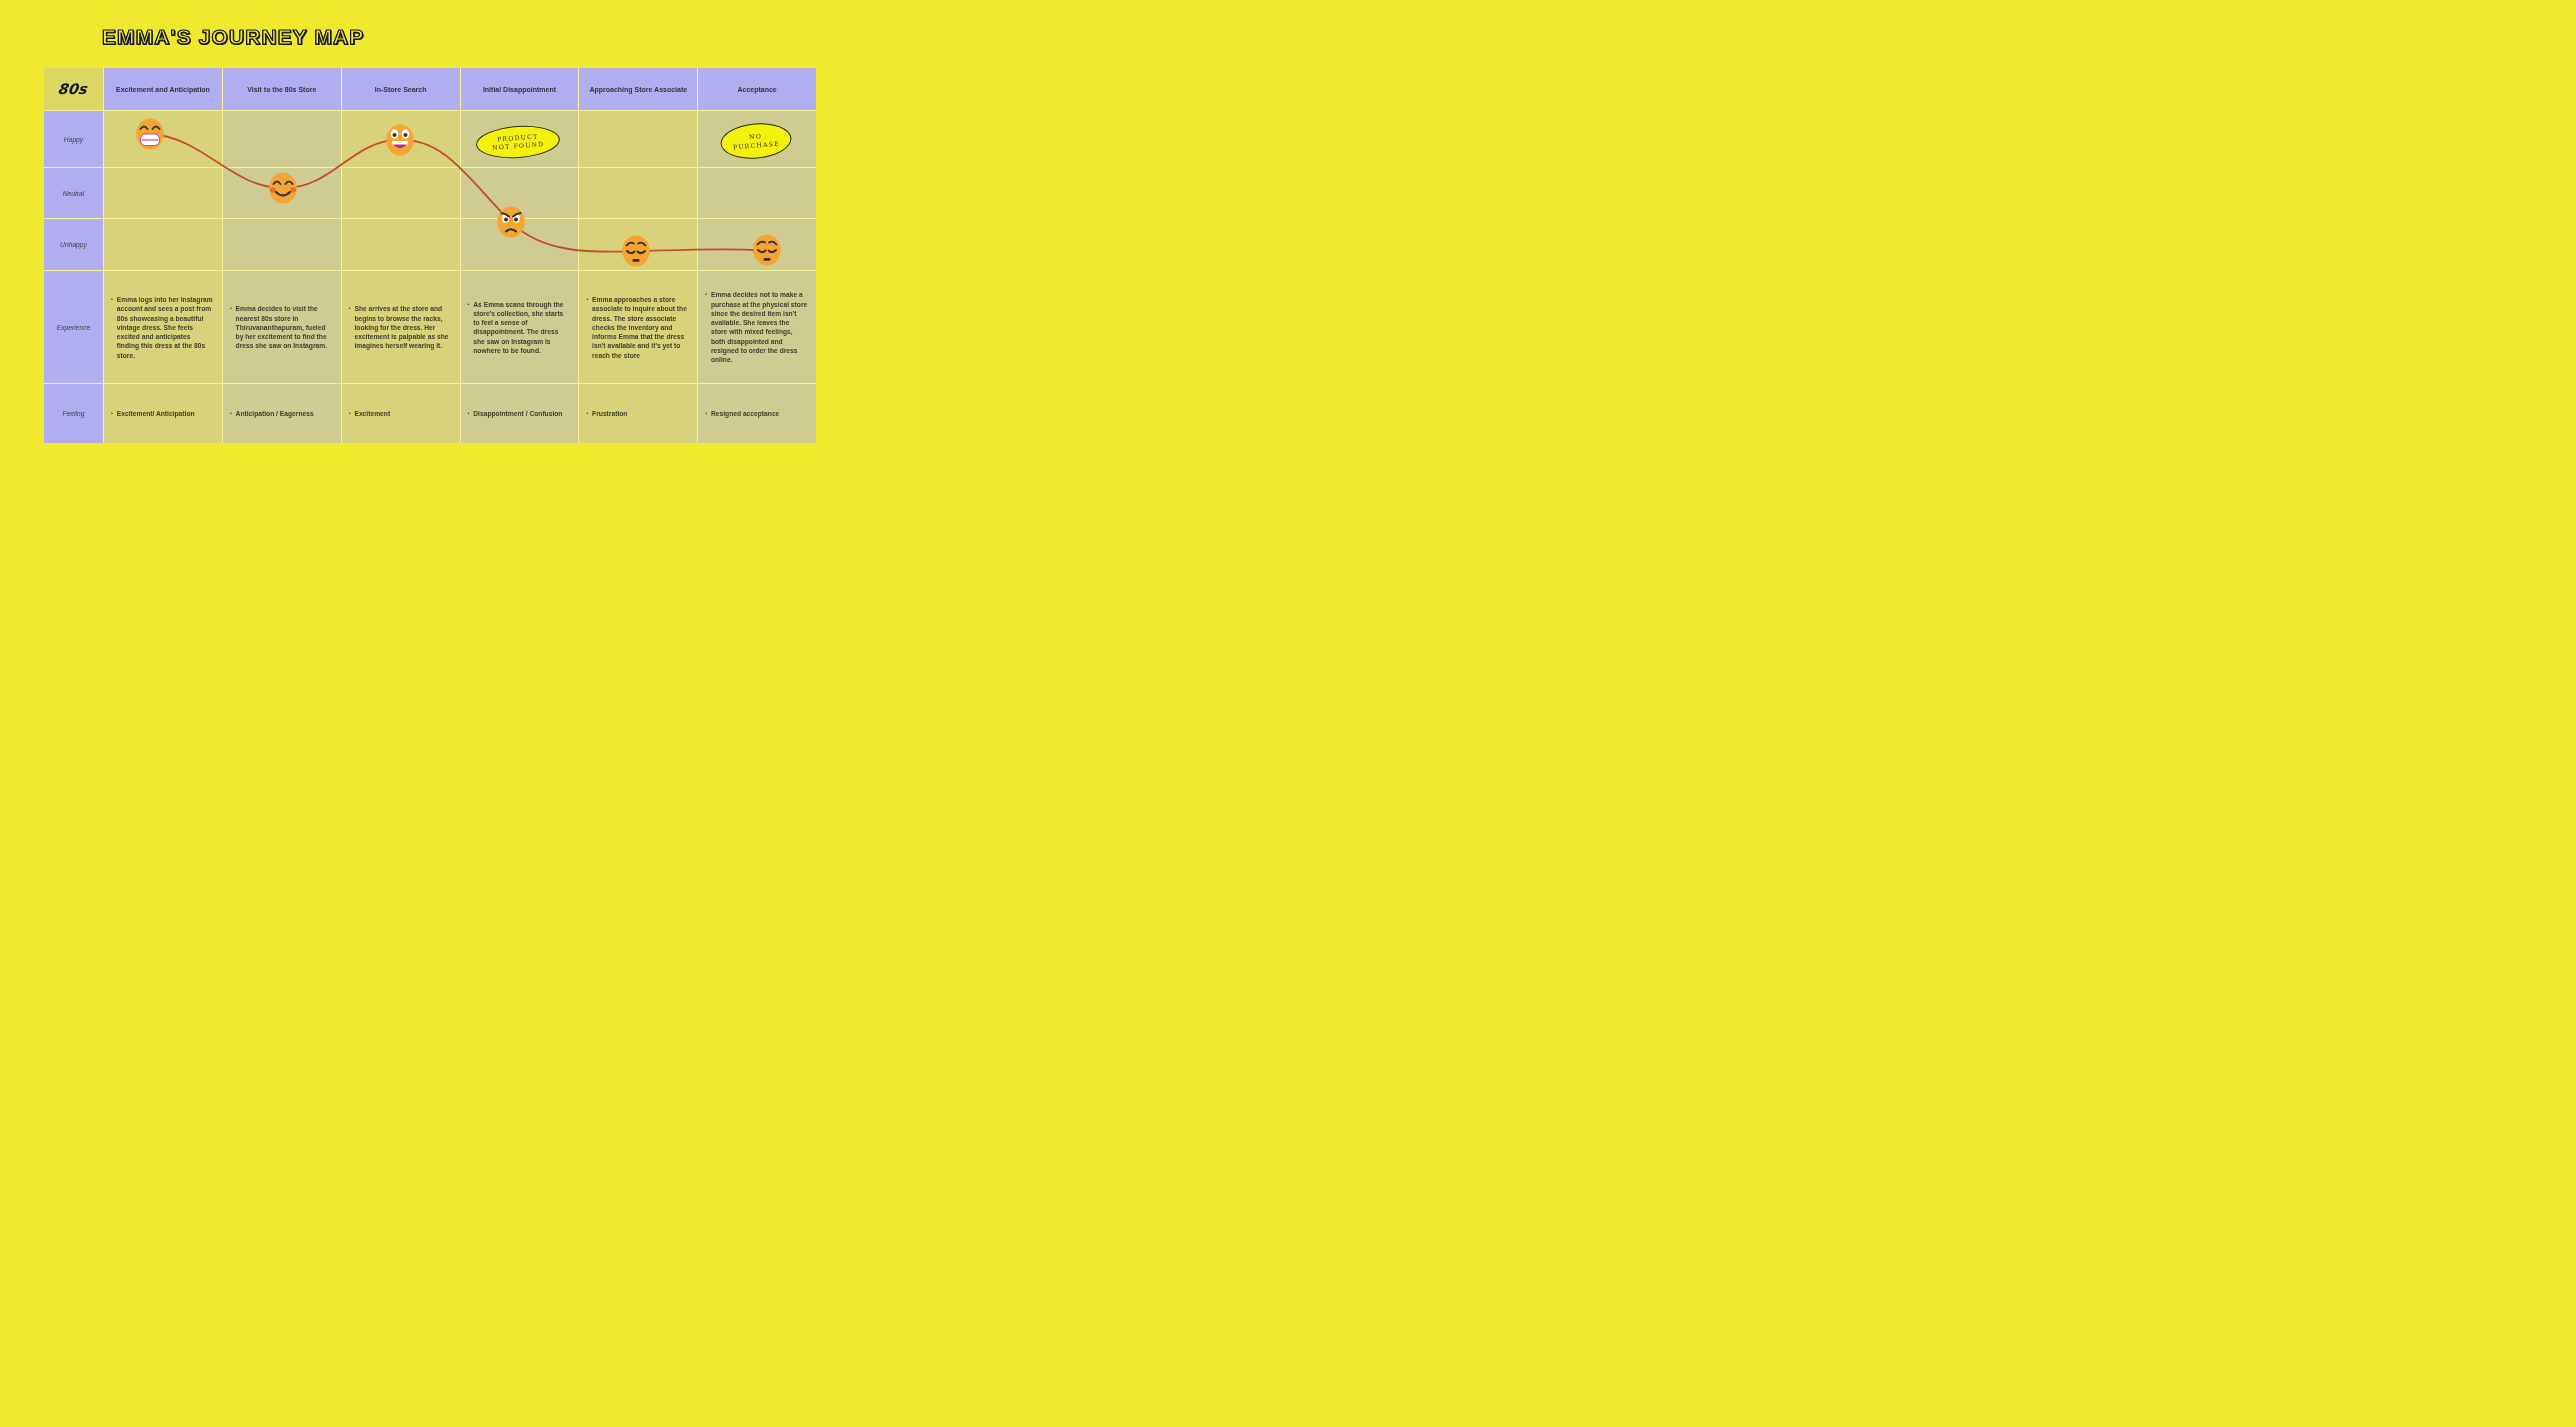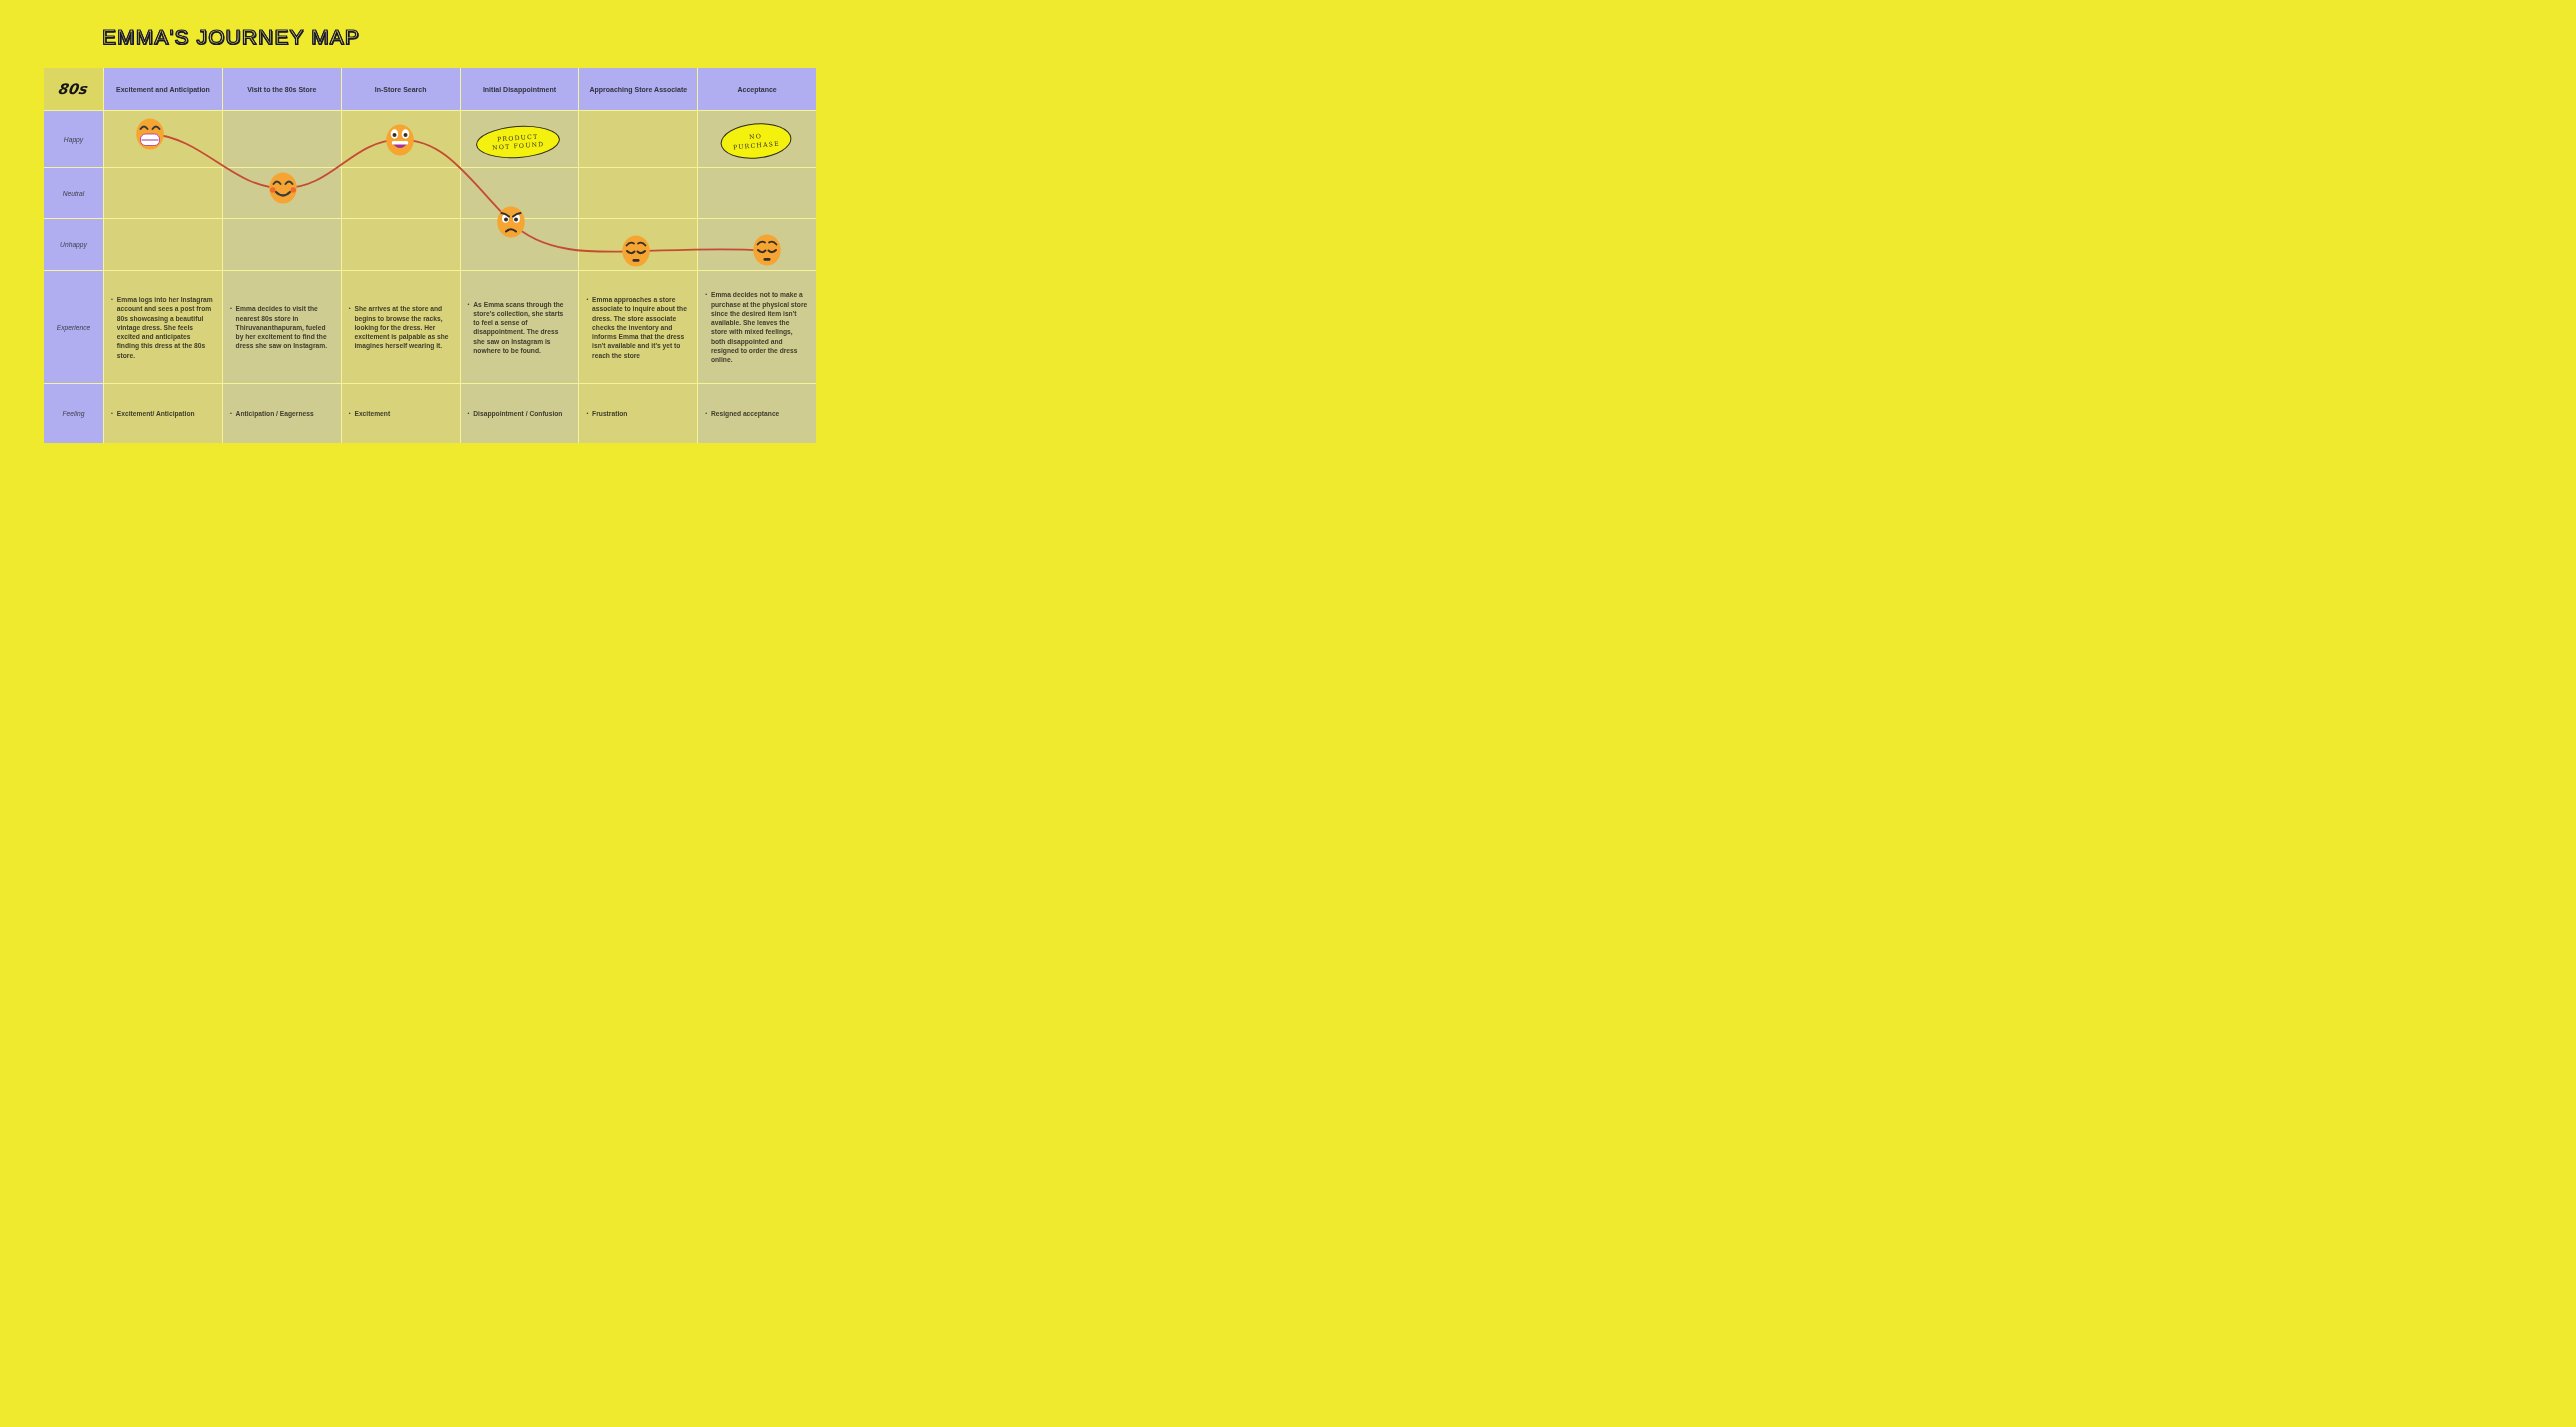--- a/index.html
+++ b/index.html
@@ -1,19 +1,19 @@
 <!DOCTYPE html>
 <html style="font-size:8.6px"><head>
 <meta charset="utf-8">
 <style>
   html,body{margin:0;padding:0;}
   body{background:#f0ea2f;font-family:"Liberation Sans",sans-serif;}
   .page{position:relative;width:859px;height:476px;background:#f0ea2f;overflow:hidden;}
 
-  .title{position:absolute;left:102px;top:25px;margin:0;font-size:21px;font-weight:400;
+  .title{position:absolute;left:102px;top:25px;margin:0;font-size:21px;font-weight:700;
          letter-spacing:1.1px;color:#f1eb2e;-webkit-text-stroke:1.2px #171734;
          text-shadow:1.1px 1.1px 0 #171734,-0.5px -0.5px 0 #171734,0.5px -0.5px 0 #171734,-0.5px 1.1px 0 #171734;
          font-family:"Liberation Sans",sans-serif;white-space:nowrap;}
 
   .jt{position:absolute;left:44px;top:68px;width:772px;height:375px;display:grid;
       grid-template-columns:59px repeat(6,1fr);
       grid-template-rows:42px 56px 50px 51px 112px 59px;
       gap:1.1px;background:rgba(252,250,238,.55);}
   .cell{position:relative;min-width:0;}
   .hd{background:#b0adf1;display:flex;align-items:center;justify-content:center;text-align:center;

